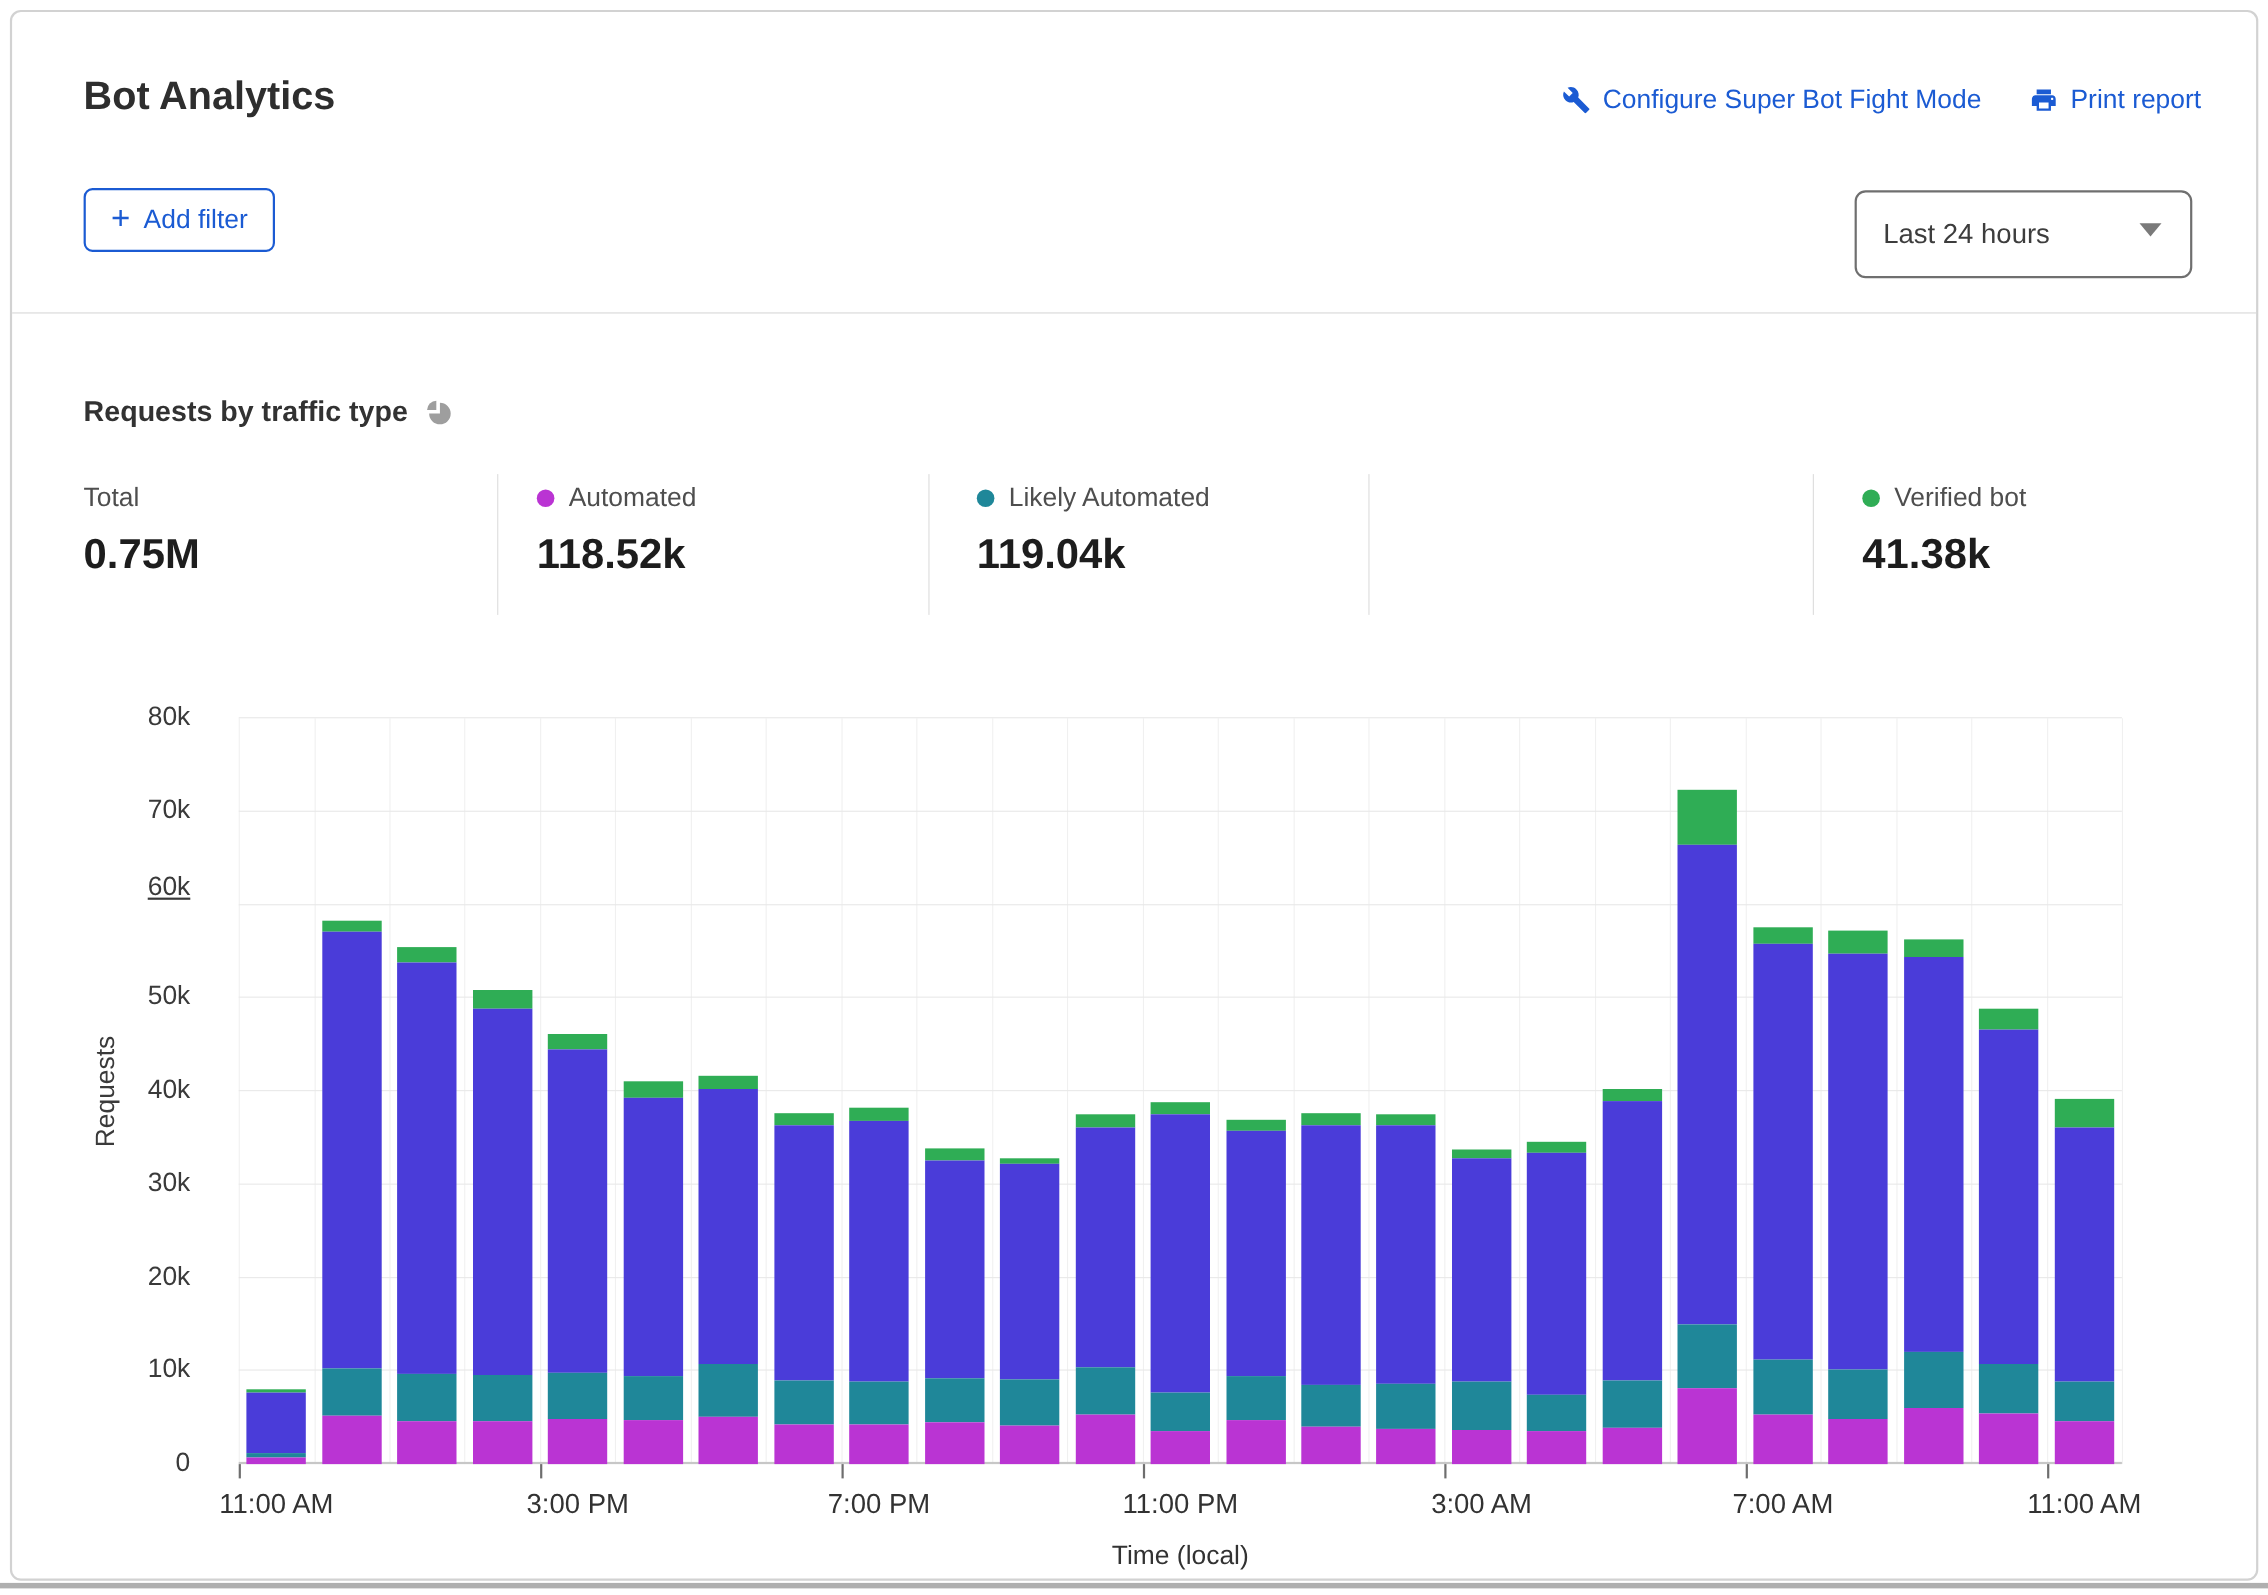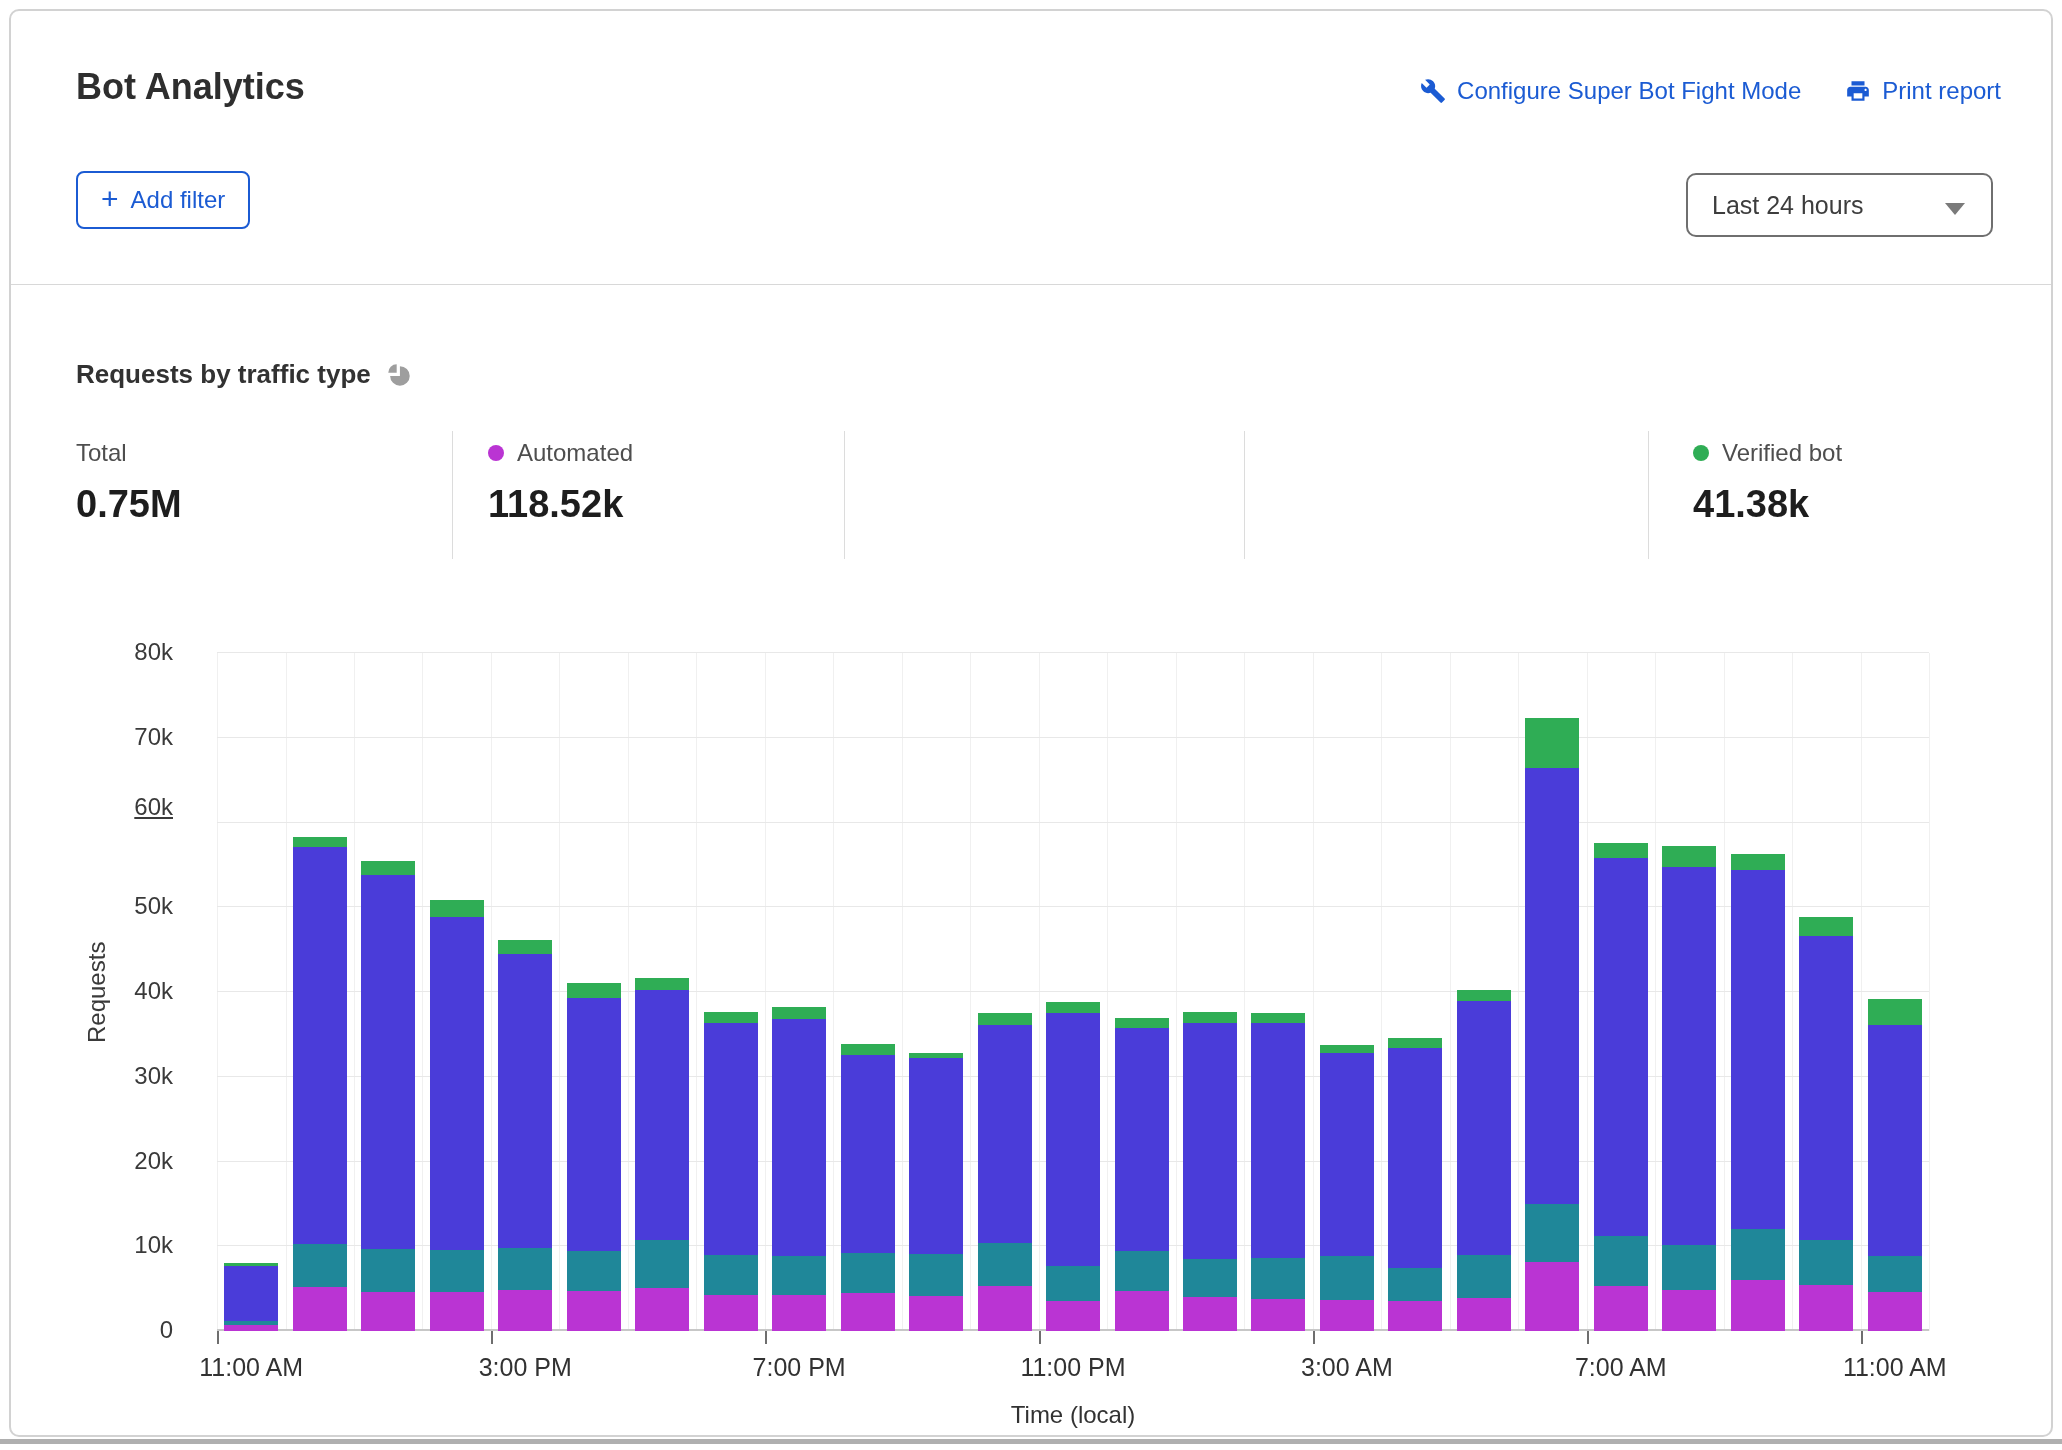--- a/index.html
+++ b/index.html
@@ -13,21 +13,21 @@
   #title { position:absolute; left:65px; top:55px; font-size:36px; font-weight:700; color:#2e2e2e; }
   #header-links { position:absolute; right:50px; top:66px; display:flex; gap:44px; align-items:center; }
   .hlink { display:flex; align-items:center; gap:11px; color:#1b5bd3; font-size:24px; cursor:pointer; }
   .hlink svg { display:block; }
 
   #add-filter { position:absolute; left:65px; top:160px; height:58px; display:inline-flex;
                 align-items:center; gap:12px; padding:0 23px; border:2px solid #1b5bd3;
                 border-radius:8px; color:#1b5bd3; font-size:24px; background:#fff; cursor:pointer; }
   #add-filter .plus { font-size:30px; font-weight:400; line-height:1; margin-top:-3px; }
 
-  #time-range { position:absolute; left:1675px; top:162px; width:307px; height:64px;
+  #time-range { position:absolute; left:1675px; top:162px; width:307px; height:80px;
                 border:2px solid #6f6f6f; border-radius:10px; background:#fff;
                 display:flex; align-items:center; padding-left:24px; font-size:25px; color:#3d3d3d; cursor:pointer; }
   #time-range .caret { position:absolute; right:26px; top:28px; width:0; height:0;
                 border-left:10px solid transparent; border-right:10px solid transparent;
                 border-top:12px solid #7a7a7a; }
 
   #header-divider { position:absolute; left:0; right:0; top:273px; border-top:1px solid #d8d8d8; }
 
   
   #section-title { position:absolute; left:65px; top:348px; font-size:26px; font-weight:700;
@@ -120,20 +120,27 @@
             <span>Total</span>
           </div>
         <div class="stat-value">0.75M</div>
       </div>
       <div class="stat-col" style="left:477px">
         <div class="stat-label">
             <span class="stat-dot" style="background-color: rgb(186, 52, 211);"></span>
             <span>Automated</span>
           </div>
         <div class="stat-value">118.52k</div>
+      </div>
+      <div class="stat-col" style="left:877px">
+        <div class="stat-label">
+            <span class="stat-dot" style="background-color: rgb(31, 135, 153);"></span>
+            <span>Likely Automated</span>
+          </div>
+        <div class="stat-value">119.04k</div>
       </div>
       <div class="stat-col" style="left:1682px">
         <div class="stat-label">
             <span class="stat-dot" style="background-color: rgb(47, 173, 85);"></span>
             <span>Verified bot</span>
           </div>
         <div class="stat-value">41.38k</div>
       </div>
     </div>
 

